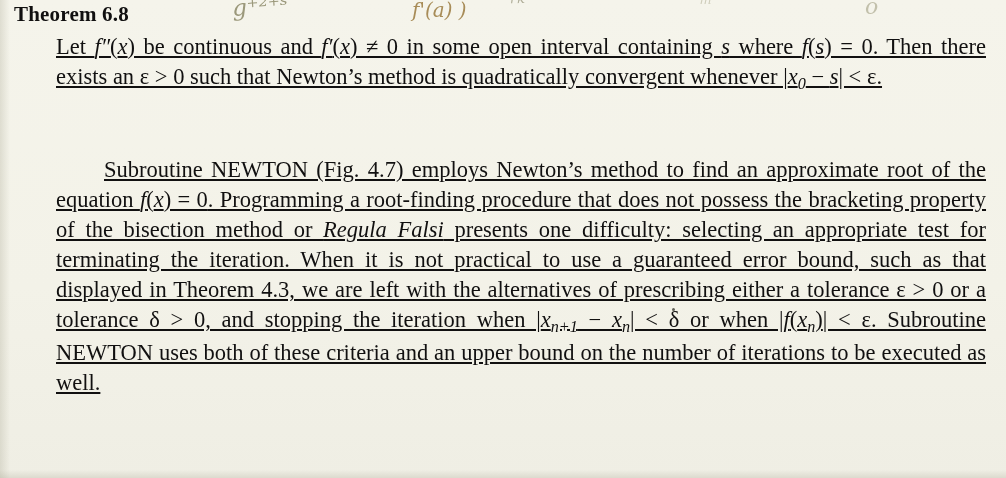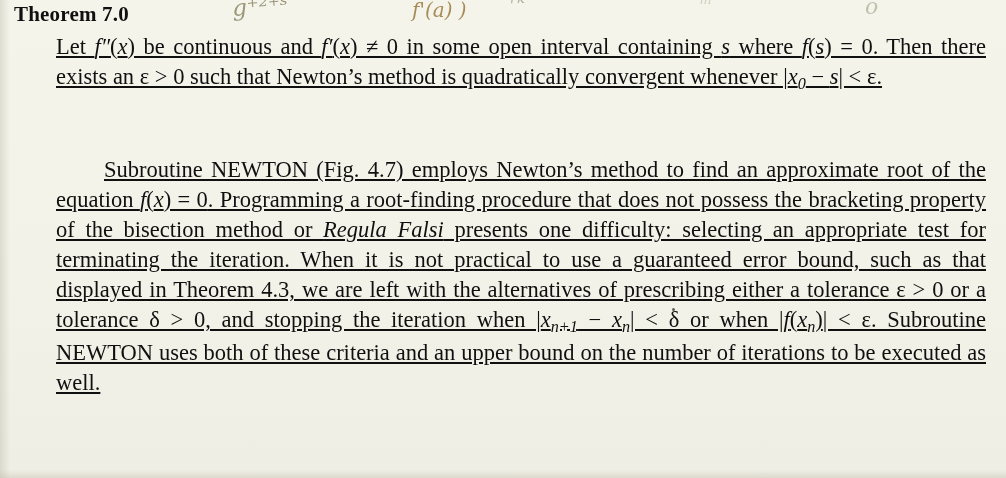--- a/index.html
+++ b/index.html
@@ -154,21 +154,21 @@
   <div class="edge-bottom"></div>
 
   <div class="margin-notes">
     <span class="note note-1">g⁺²⁺ˢ</span>
     <span class="note note-2">f'(a) )</span>
     <span class="note note-3">ʳᵏ</span>
     <span class="note note-4">ᵐ</span>
     <span class="note note-5">o</span>
   </div>
 
-  <div class="theorem-head">Theorem 7.0</div>
+  <div class="theorem-head">Theorem 6.8</div>
 
   <div class="body-block" id="theorem-body">
     <p class="para"><span>Let </span><span class="math">f″</span><span class="upright">(</span><span class="math">x</span><span>) be continuous and </span><span class="math">f′</span><span class="upright">(</span><span class="math">x</span><span>) ≠ 0 in some open interval containing </span><span class="math">s</span><span> where </span><span class="math">f</span><span class="upright">(</span><span class="math">s</span><span>) = 0. Then there exists an ε &gt; 0 such that Newton’s method is quadratically convergent whenever |</span><span class="math">x</span><span class="sub">0</span><span> − </span><span class="math">s</span><span>| &lt; ε.</span></p>
   </div>
 
   <div class="body-block" id="newton-para">
     <p class="para indent"><span>Subroutine NEWTON (Fig. 4.7) employs Newton’s method to find an approximate root of the equation </span><span class="math">f</span><span class="upright">(</span><span class="math">x</span><span class="upright">) = 0</span><span>. Programming a root-finding procedure that does not possess the bracketing property of the bisection method or </span><span class="ital">Regula Falsi</span><span> presents one difficulty: selecting an appropriate test for terminating the iteration. When it is not practical to use a guaranteed error bound, such as that displayed in Theorem 4.3, we are left with the alternatives of prescribing either a tolerance ε &gt; 0 or a tolerance δ &gt; 0, and stopping the iteration when |</span><span class="math">x</span><span class="sub">n+1</span><span> − </span><span class="math">x</span><span class="sub">n</span><span>| &lt; δ or when |</span><span class="math">f</span><span class="upright">(</span><span class="math">x</span><span class="sub">n</span><span class="upright">)</span><span>| &lt; ε. Subroutine NEWTON uses both of these criteria and an upper bound on the number of iterations to be executed as well.</span></p>
   </div>
 
   <div class="speck"></div>

